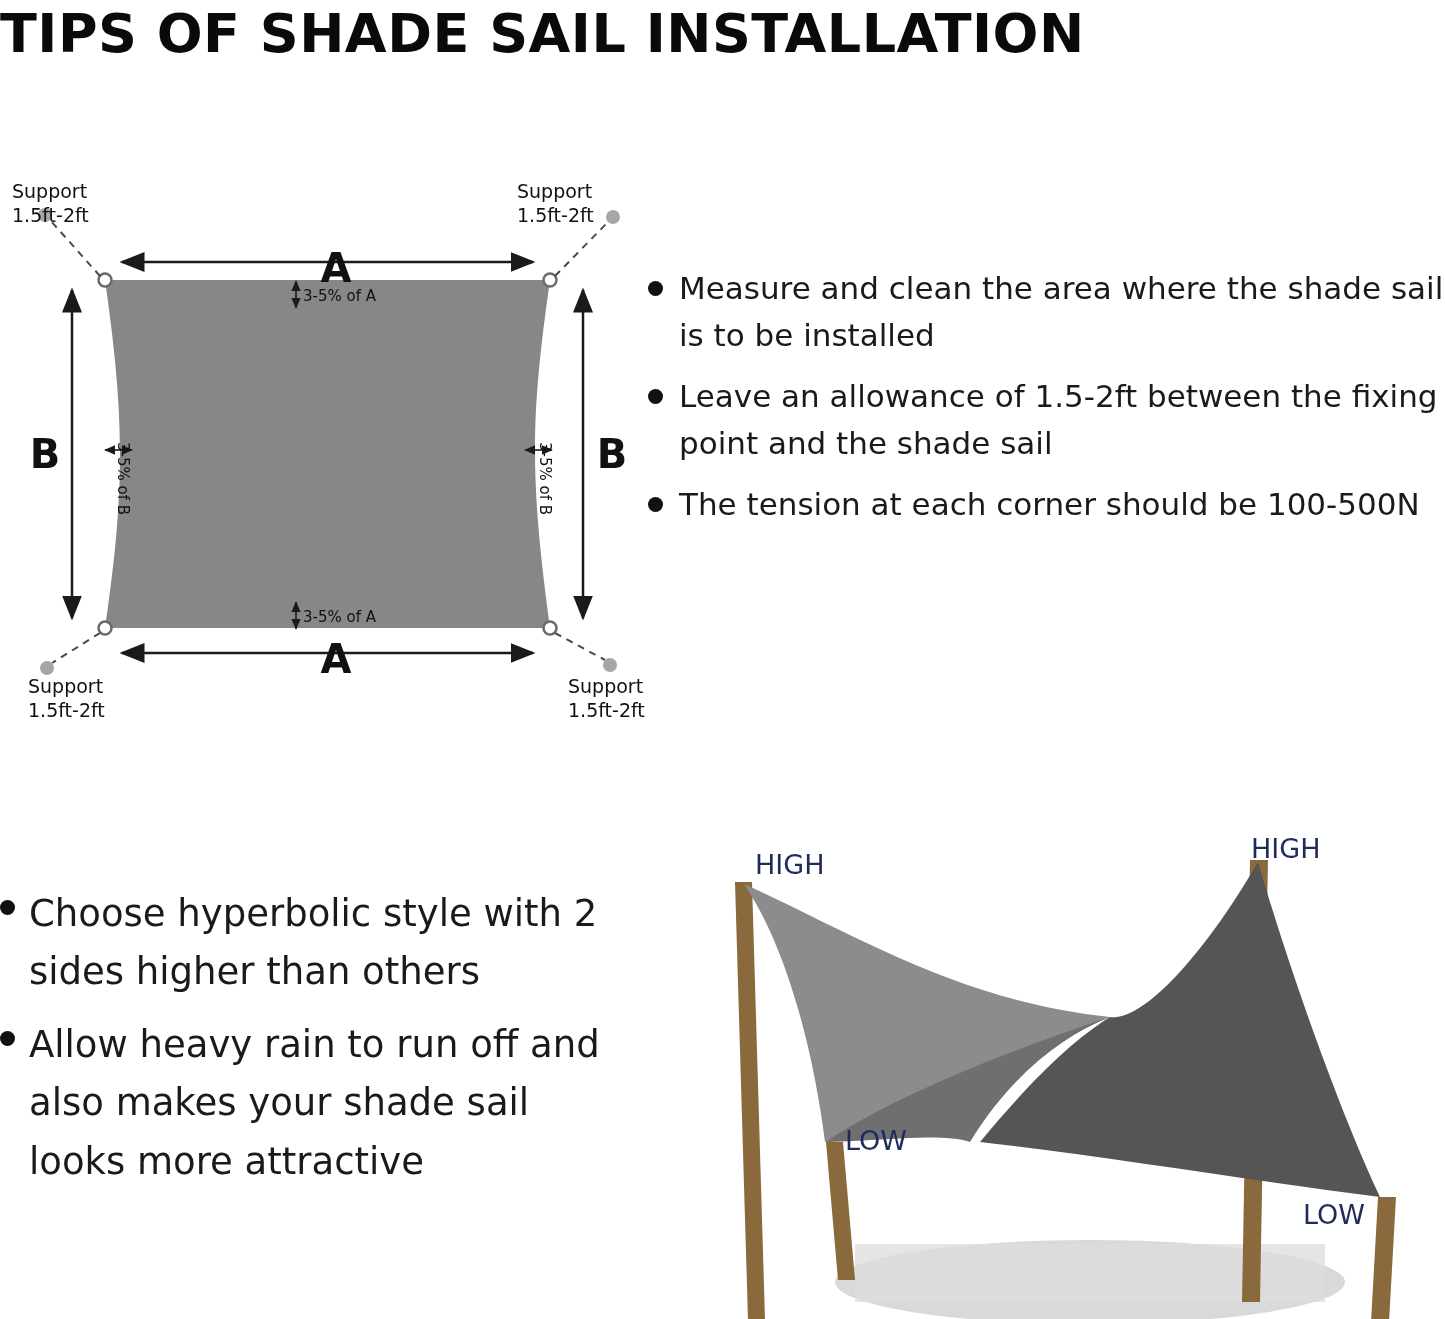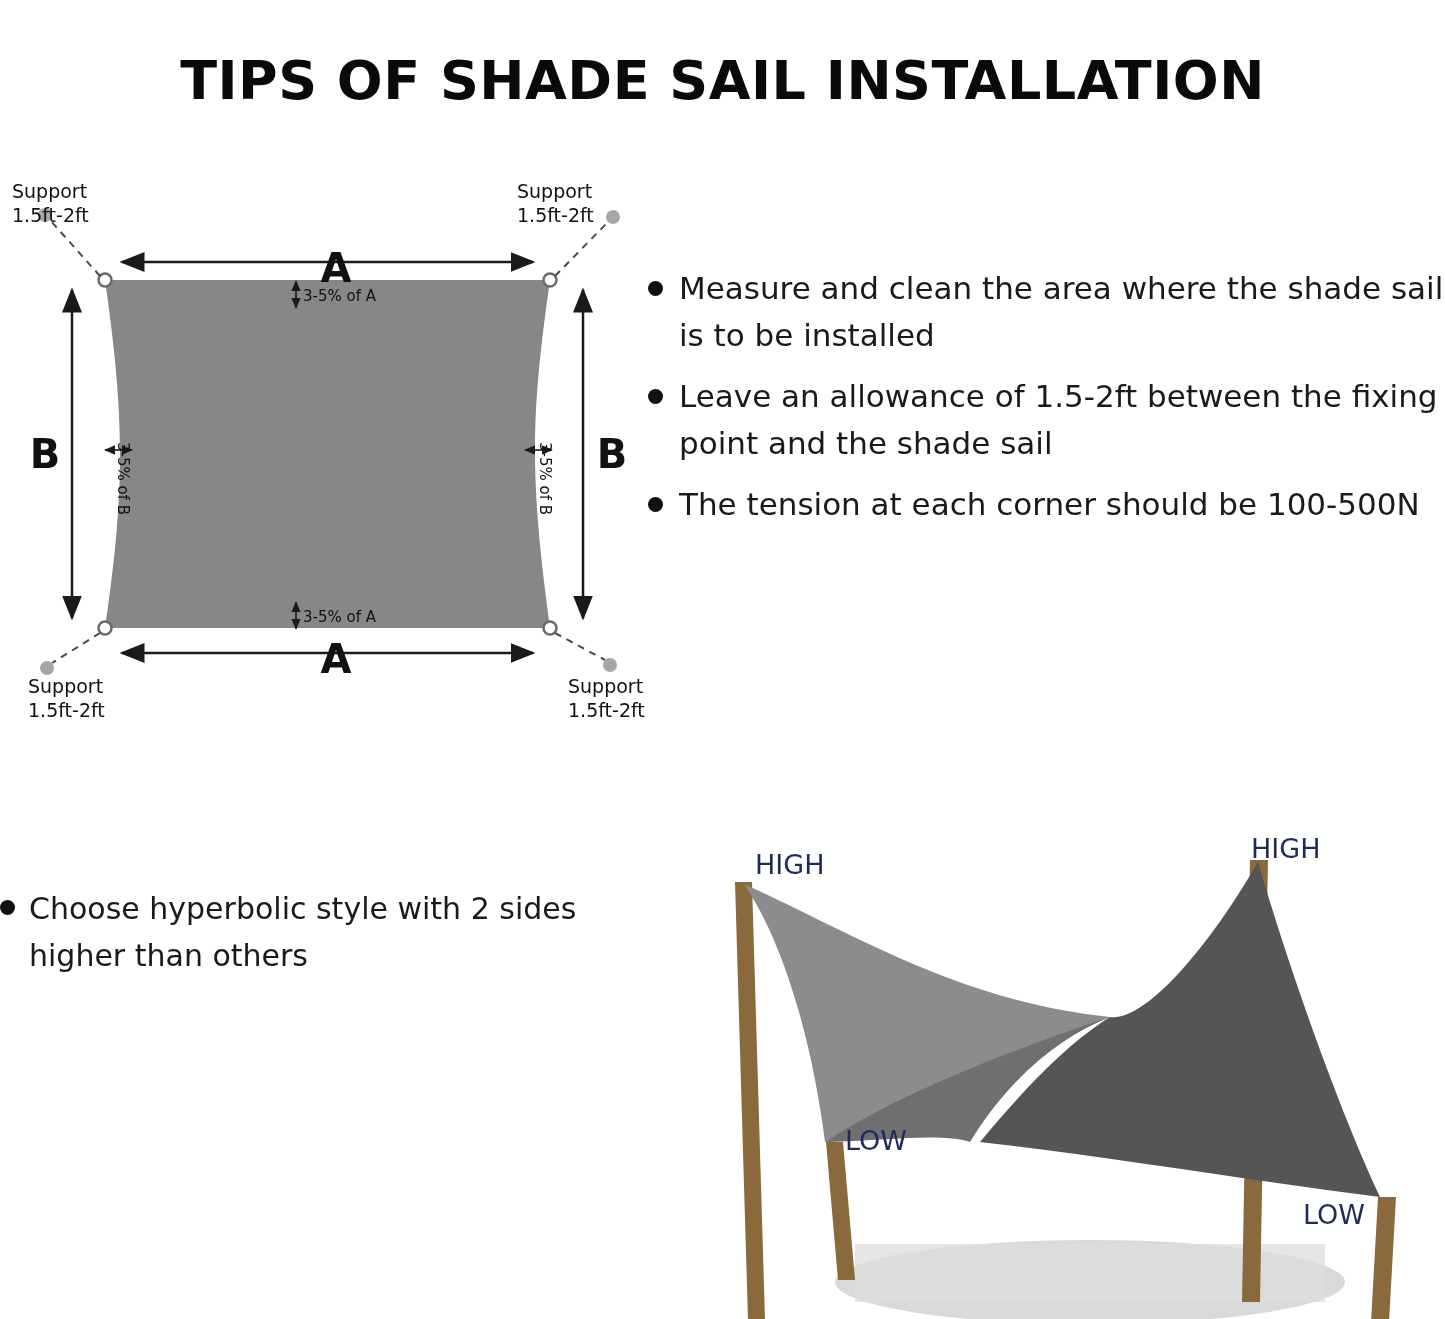--- a/index.html
+++ b/index.html
@@ -16,27 +16,26 @@
     color: #111111;
     overflow: hidden;
   }
 
   
   #page-title {
     position: absolute;
     top: 2px;
     left: 0;
     width: 1445px;
-    text-align: center;
+    text-align: left;
     font-size: 54px;
     font-weight: bold;
     letter-spacing: 0.5px;
     color: #0a0a0a;
     font-family: "DejaVu Sans", "Liberation Sans", sans-serif;
-    margin-top: 47px;
   }
 
   
   #rect-diagram {
     position: absolute;
     left: 0px;
     top: 150px;
     width: 660px;
     height: 590px;
   }
@@ -71,21 +70,21 @@
   }
 
   
   #tips-list-bottom {
     position: absolute;
     left: 0px;
     top: 885px;
     width: 625px;
   }
   #tips-list-bottom .bullet-text {
-    font-size: 30px;
+    font-size: 37px;
     line-height: 1.58;
   }
   #tips-list-bottom .bullet-dot { margin-top: 15px; margin-right: 14px; }
 
   
   #hyperbolic-diagram {
     position: absolute;
     left: 640px;
     top: 812px;
     width: 805px;
@@ -186,20 +185,24 @@
     <span class="bullet-dot"></span>
     <span class="bullet-text">The tension at each corner should be 100-500N</span>
   </div>
 </div>
 
 <div id="tips-list-bottom">
   <div class="bullet-row">
     <span class="bullet-dot"></span>
     <span class="bullet-text">Choose hyperbolic style with 2 sides higher than others</span>
   </div>
+  <div class="bullet-row">
+    <span class="bullet-dot"></span>
+    <span class="bullet-text">Allow heavy rain to run off and also makes your shade sail looks more attractive</span>
+  </div>
 </div>
 
 <div id="hyperbolic-diagram">
   <svg width="805" height="539" viewBox="0 0 805 539" xmlns="http://www.w3.org/2000/svg">
 
     <ellipse cx="450" cy="470" rx="255" ry="42" fill="#d9d9d9"></ellipse>
     <rect x="215" y="432" width="470" height="58" fill="#dcdcdc" opacity="0.75"></rect>
 
     <polygon points="95,70 112,70 125,508 108,508" fill="#8a6a3c"></polygon>
     <polygon points="610,48 628,48 620,490 602,490" fill="#8a6a3c"></polygon>

